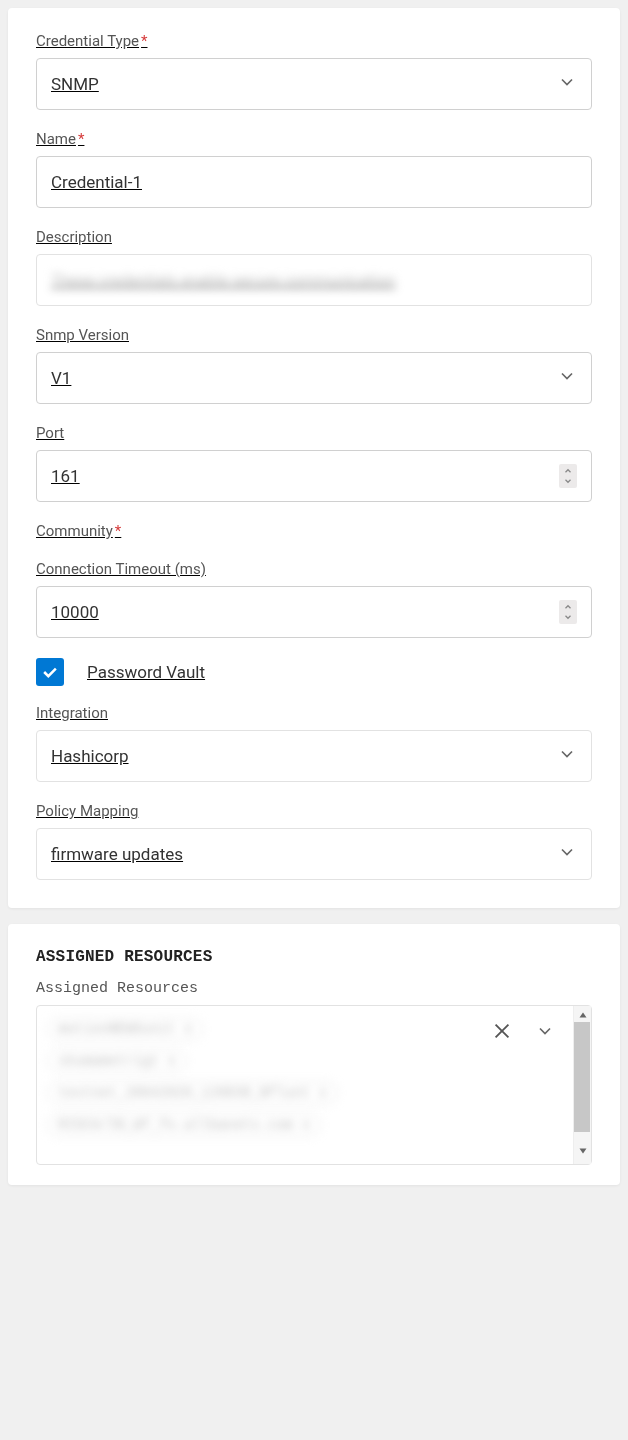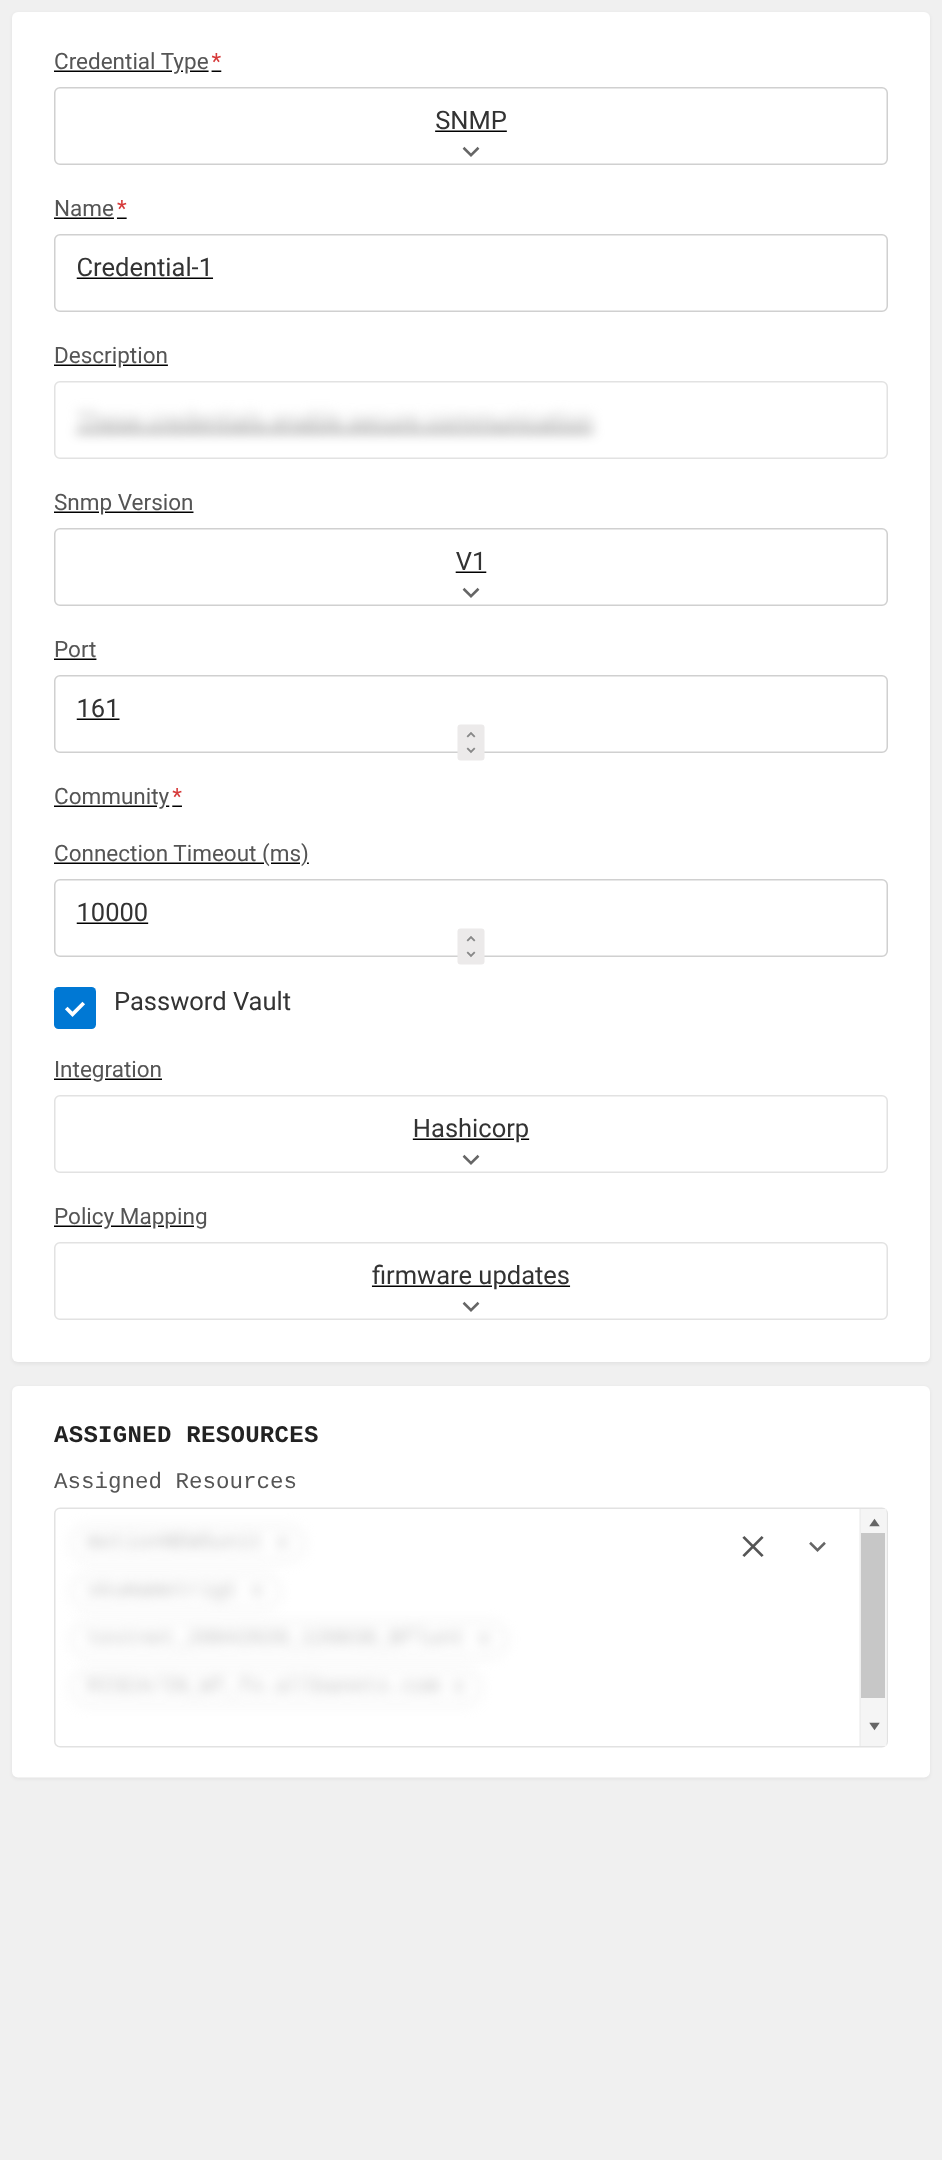--- a/index.html
+++ b/index.html
@@ -43,21 +43,20 @@
     border-radius: 4px;
     background: #fff;
     font-size: 17px;
     color: #333;
     padding: 12px 14px;
     height: 52px;
     display: flex;
     align-items: center;
     justify-content: space-between;
     position: relative;
-    flex-direction: column;
   }
   .input-box.light-border {
     border-color: #e2e2e2;
   }
   .input-box input[type="text"],
   .input-box input[type="number"] {
     border: none;
     outline: none;
     font-size: 17px;
     color: #333;
@@ -116,23 +115,24 @@
     font-size: 14px;
     white-space: nowrap;
     border: 1px solid #e0e0e0;
     border-radius: 14px;
     padding: 3px 10px;
     display: inline-block;
     margin: 3px 0;
   }
   .checkbox-row {
     display: flex;
-    align-items: flex-start;
-    gap: 12px;
+    align-items: center;
+    gap: 23px;
     margin-bottom: 18px;
+    text-decoration: underline;
   }
   .checkbox {
     width: 28px;
     height: 28px;
     background: #0078d4;
     border-radius: 3px;
     display: flex;
     align-items: center;
     justify-content: center;
     cursor: pointer;

